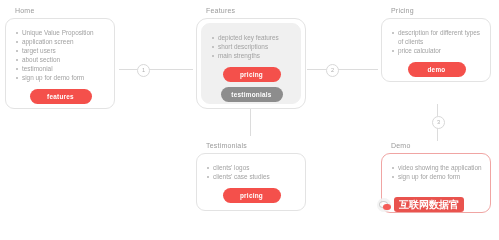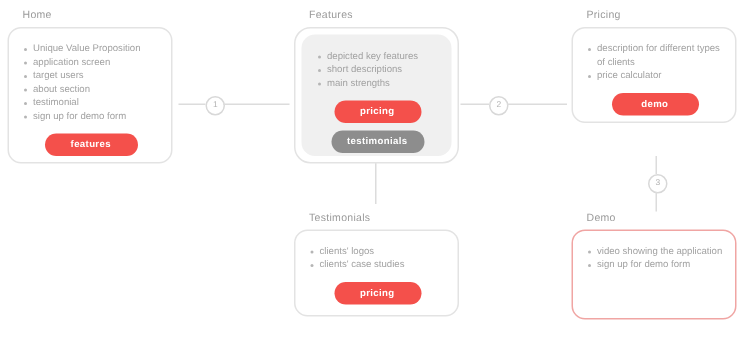--- a/index.html
+++ b/index.html
@@ -260,14 +260,18 @@
   <div class="node" style="left:381px; top:141px; width:110px;">
     <div class="node-label">Demo</div>
     <div class="node-box accent" style="height:60px;">
       <ul class="bullets">
         <li>video showing the application</li>
         <li>sign up for demo form</li>
       </ul>
     </div>
   </div>
 
+  <div class="watermark" style="left:377px; top:197px;">
+    <span class="wm-logo"></span>
+    <span class="wm-text">互联网数据官</span>
+  </div>
 
 </div>
 
 </body></html>

